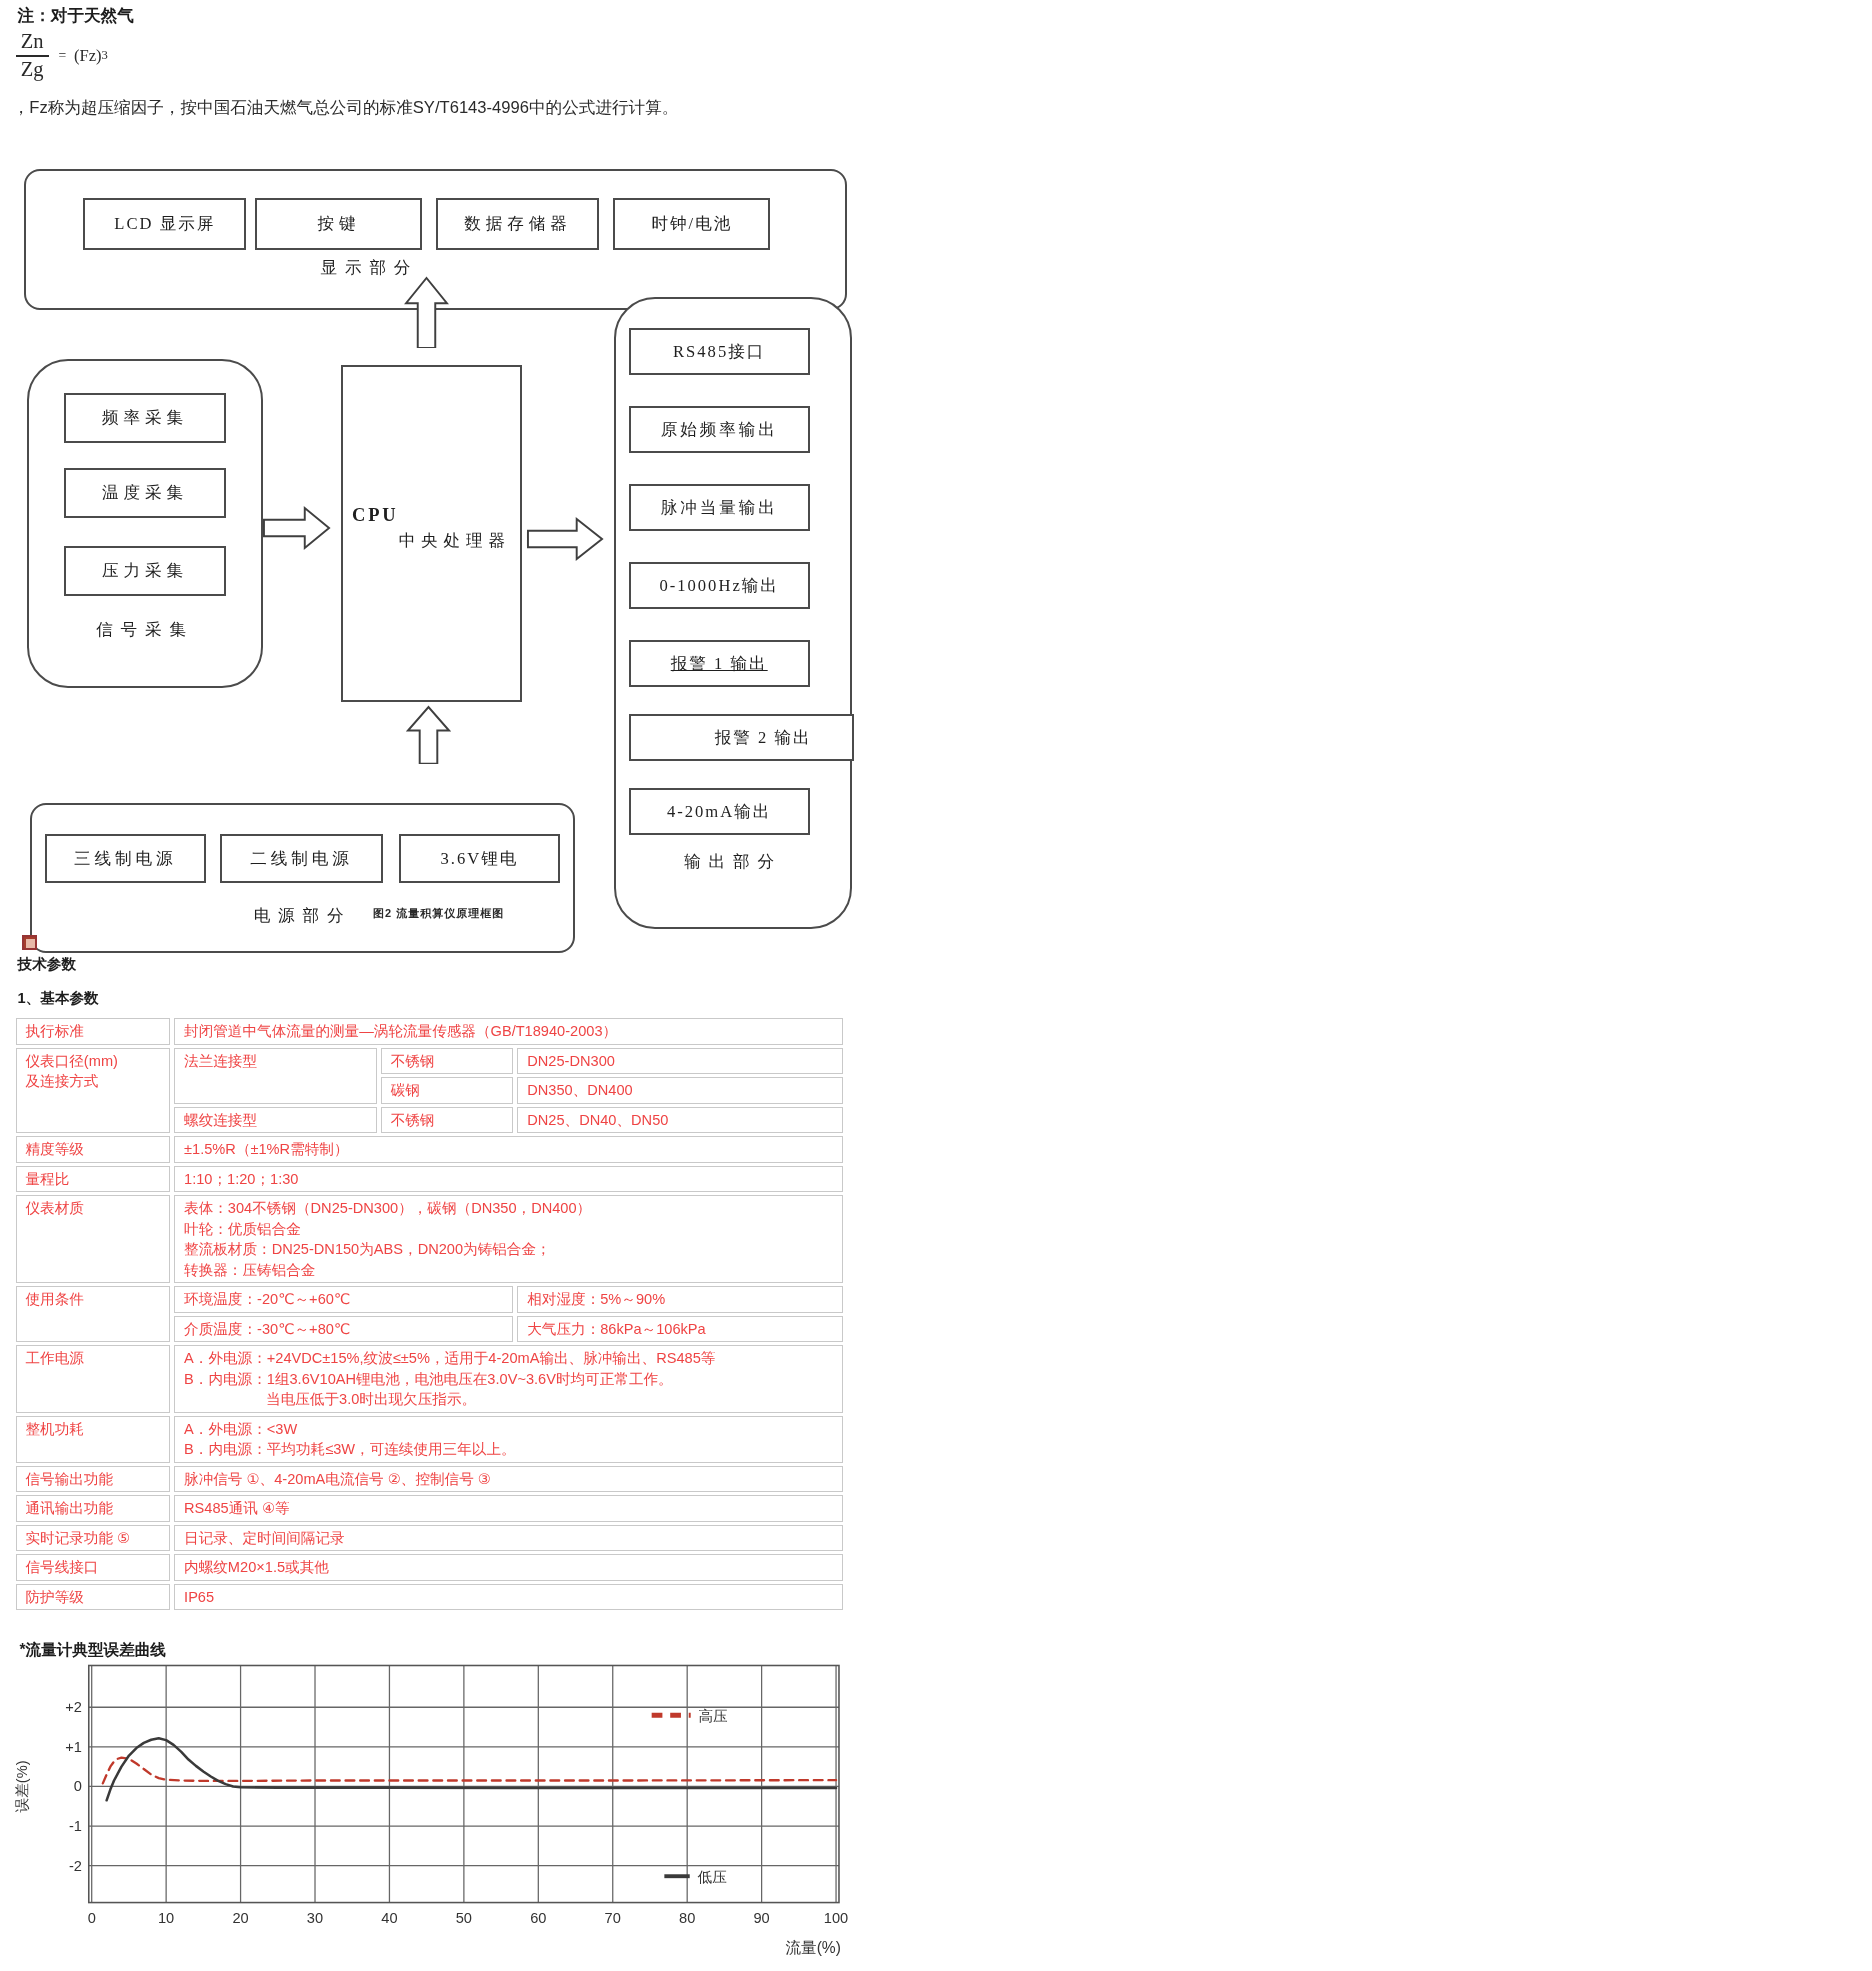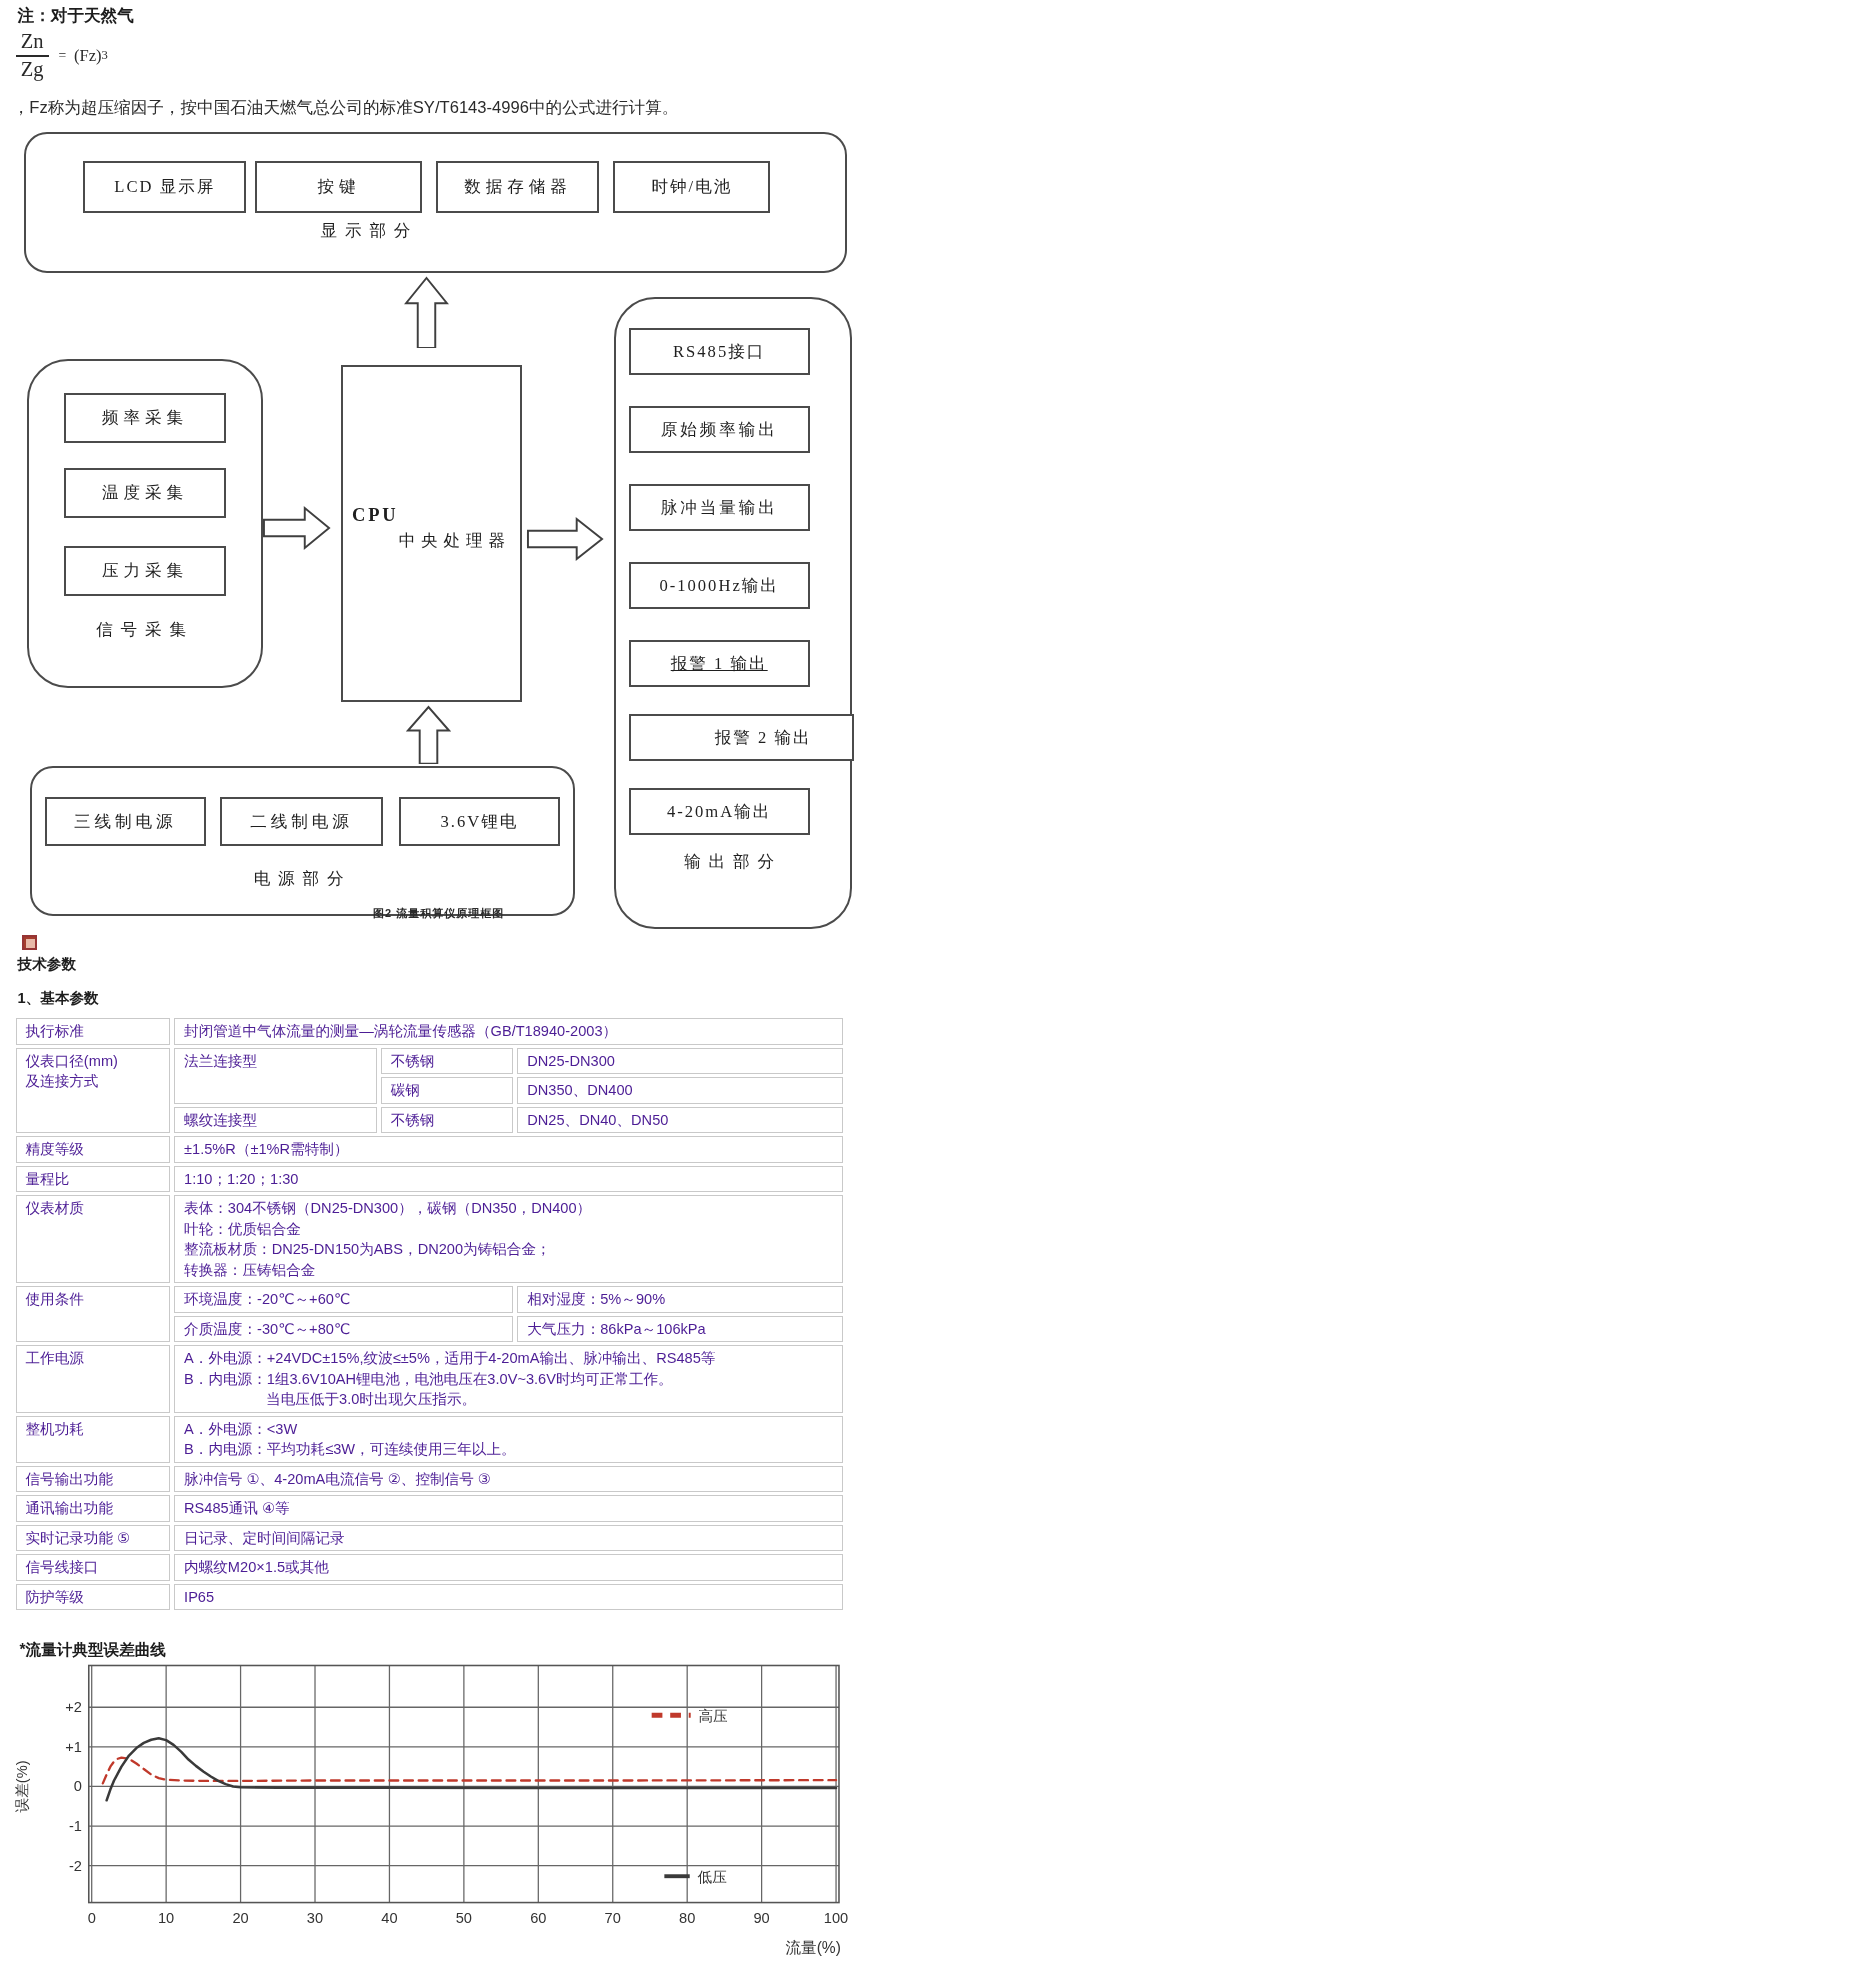--- a/index.html
+++ b/index.html
@@ -12,40 +12,40 @@
   .formula{left:15.6px;top:31px;font-family:"Liberation Serif","DejaVu Serif",serif;font-size:20.5px;color:#2a2a2a;display:flex;align-items:center;}
   .frac{display:inline-flex;flex-direction:column;align-items:center;line-height:1.05;}
   .frac .bar{width:33px;border-top:2px solid #2a2a2a;margin:2px 0;}
   .feq{font-size:13.7px;margin:0 7.8px 0 9.8px;}
   .fbase{font-size:16.6px;}
   .fsup{font-size:12.7px;vertical-align:super;}
   .note-desc{left:12.7px;top:97px;font-size:16.6px;color:#2b2b2b;width:790px;}
 
   
   .sect{border:2px solid #4b4b4b;background:#fff;}
-  .round28{border-radius:23px;}
+  .round28{border-radius:16px;margin-top:37px;}
   .round42{border-radius:41px;}
   .dbox{border:2px solid #4b4b4b;background:#fff;display:flex;align-items:center;justify-content:center;
         font-family:"Liberation Serif","DejaVu Serif",serif;font-size:16.6px;color:#1f1f1f;letter-spacing:4.9px;white-space:nowrap;}
   .dbox.mixed{letter-spacing:2px;}
   .sec-label{font-family:"Liberation Serif","DejaVu Serif",serif;font-size:16.6px;color:#1f1f1f;letter-spacing:7.8px;text-align:center;}
   .cpu-box{border:2px solid #4b4b4b;background:#fff;display:flex;flex-direction:row;align-items:center;justify-content:center;
            font-family:"Liberation Serif","DejaVu Serif",serif;color:#1f1f1f;}
   .cpu-l1{font-size:18.5px;font-weight:700;letter-spacing:2.9px;margin-top:-37px;}
   .cpu-l2{font-size:16.6px;letter-spacing:5.9px;margin-top:15.6px;}
   .caption{font-size:11px;font-weight:700;color:#2b2b2b;letter-spacing:1px;text-align:center;}
 
   
   .broken-icon{width:10.7px;height:10.7px;border:2px solid #963434;background:#e8b9a8;box-shadow:inset 2px 2px 0 #a43c2c;}
   .h-tech{left:17.6px;top:955px;font-size:14.6px;font-weight:700;color:#1d1d1d;}
   .h-basic{left:17.6px;top:989px;font-size:14.6px;font-weight:700;color:#1d1d1d;}
   .h-curve{left:19.5px;top:1640px;font-size:15.6px;font-weight:700;color:#1d1d1d;}
 
   
-  table.params{border-collapse:separate;border-spacing:4.9px 3.9px;font-size:14.6px;color:#4c1d95;}
+  table.params{border-collapse:separate;border-spacing:4.9px 3.9px;font-size:14.6px;color:#ef4444;}
   table.params td{border:1px solid #c9c9c9;padding:2px 8.8px;line-height:20.5px;vertical-align:top;background:#fff;}
   td.c1{width:135px;} td.c2{width:183px;} td.c3{width:113px;} td.c4{width:306px;}
   .cell-line{display:block;}
   .indent{padding-left:82px;}
 
   
   .chart-svg{left:0;top:1638px;}
   svg text{font-family:"Liberation Sans","DejaVu Sans",sans-serif;}
 </style>
 </head>

